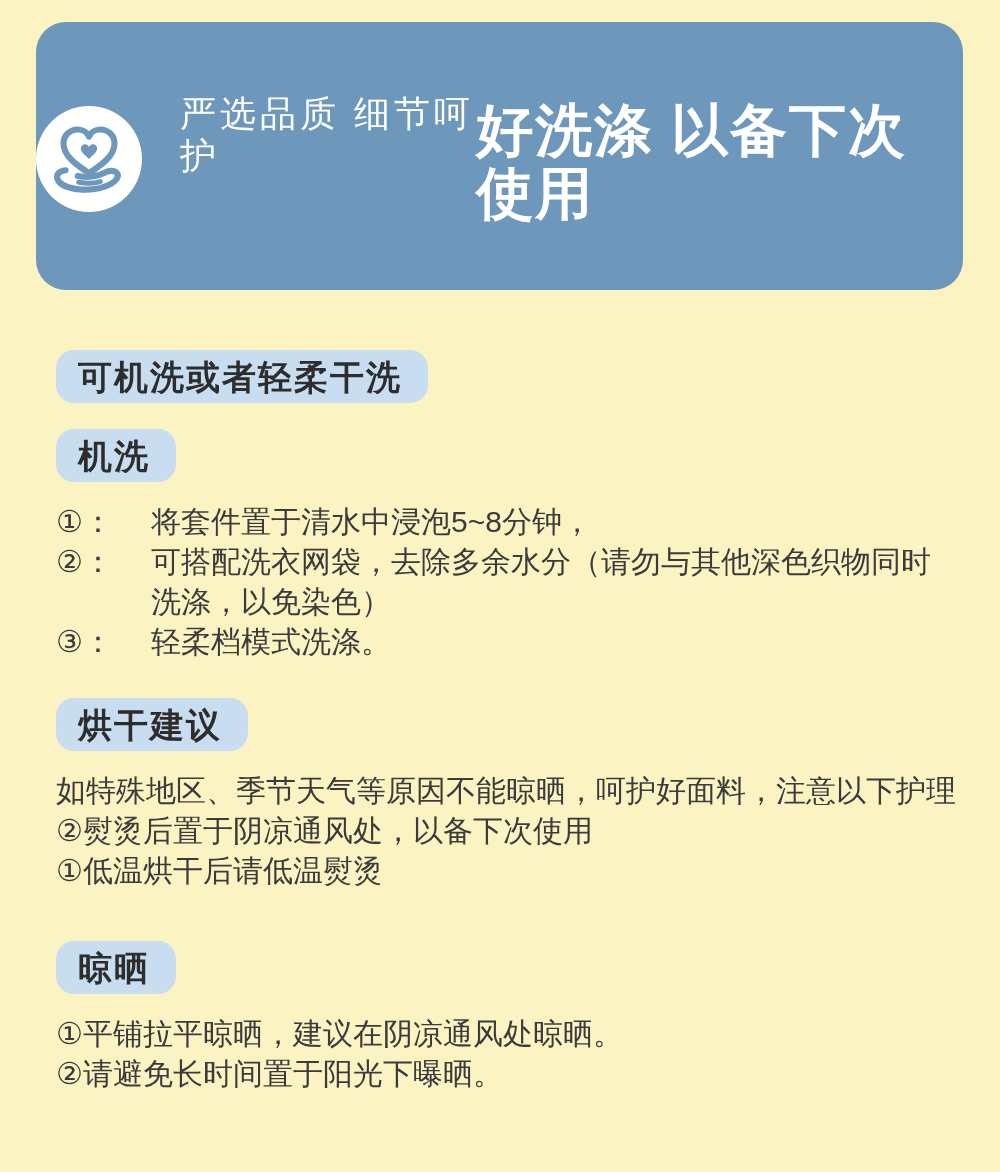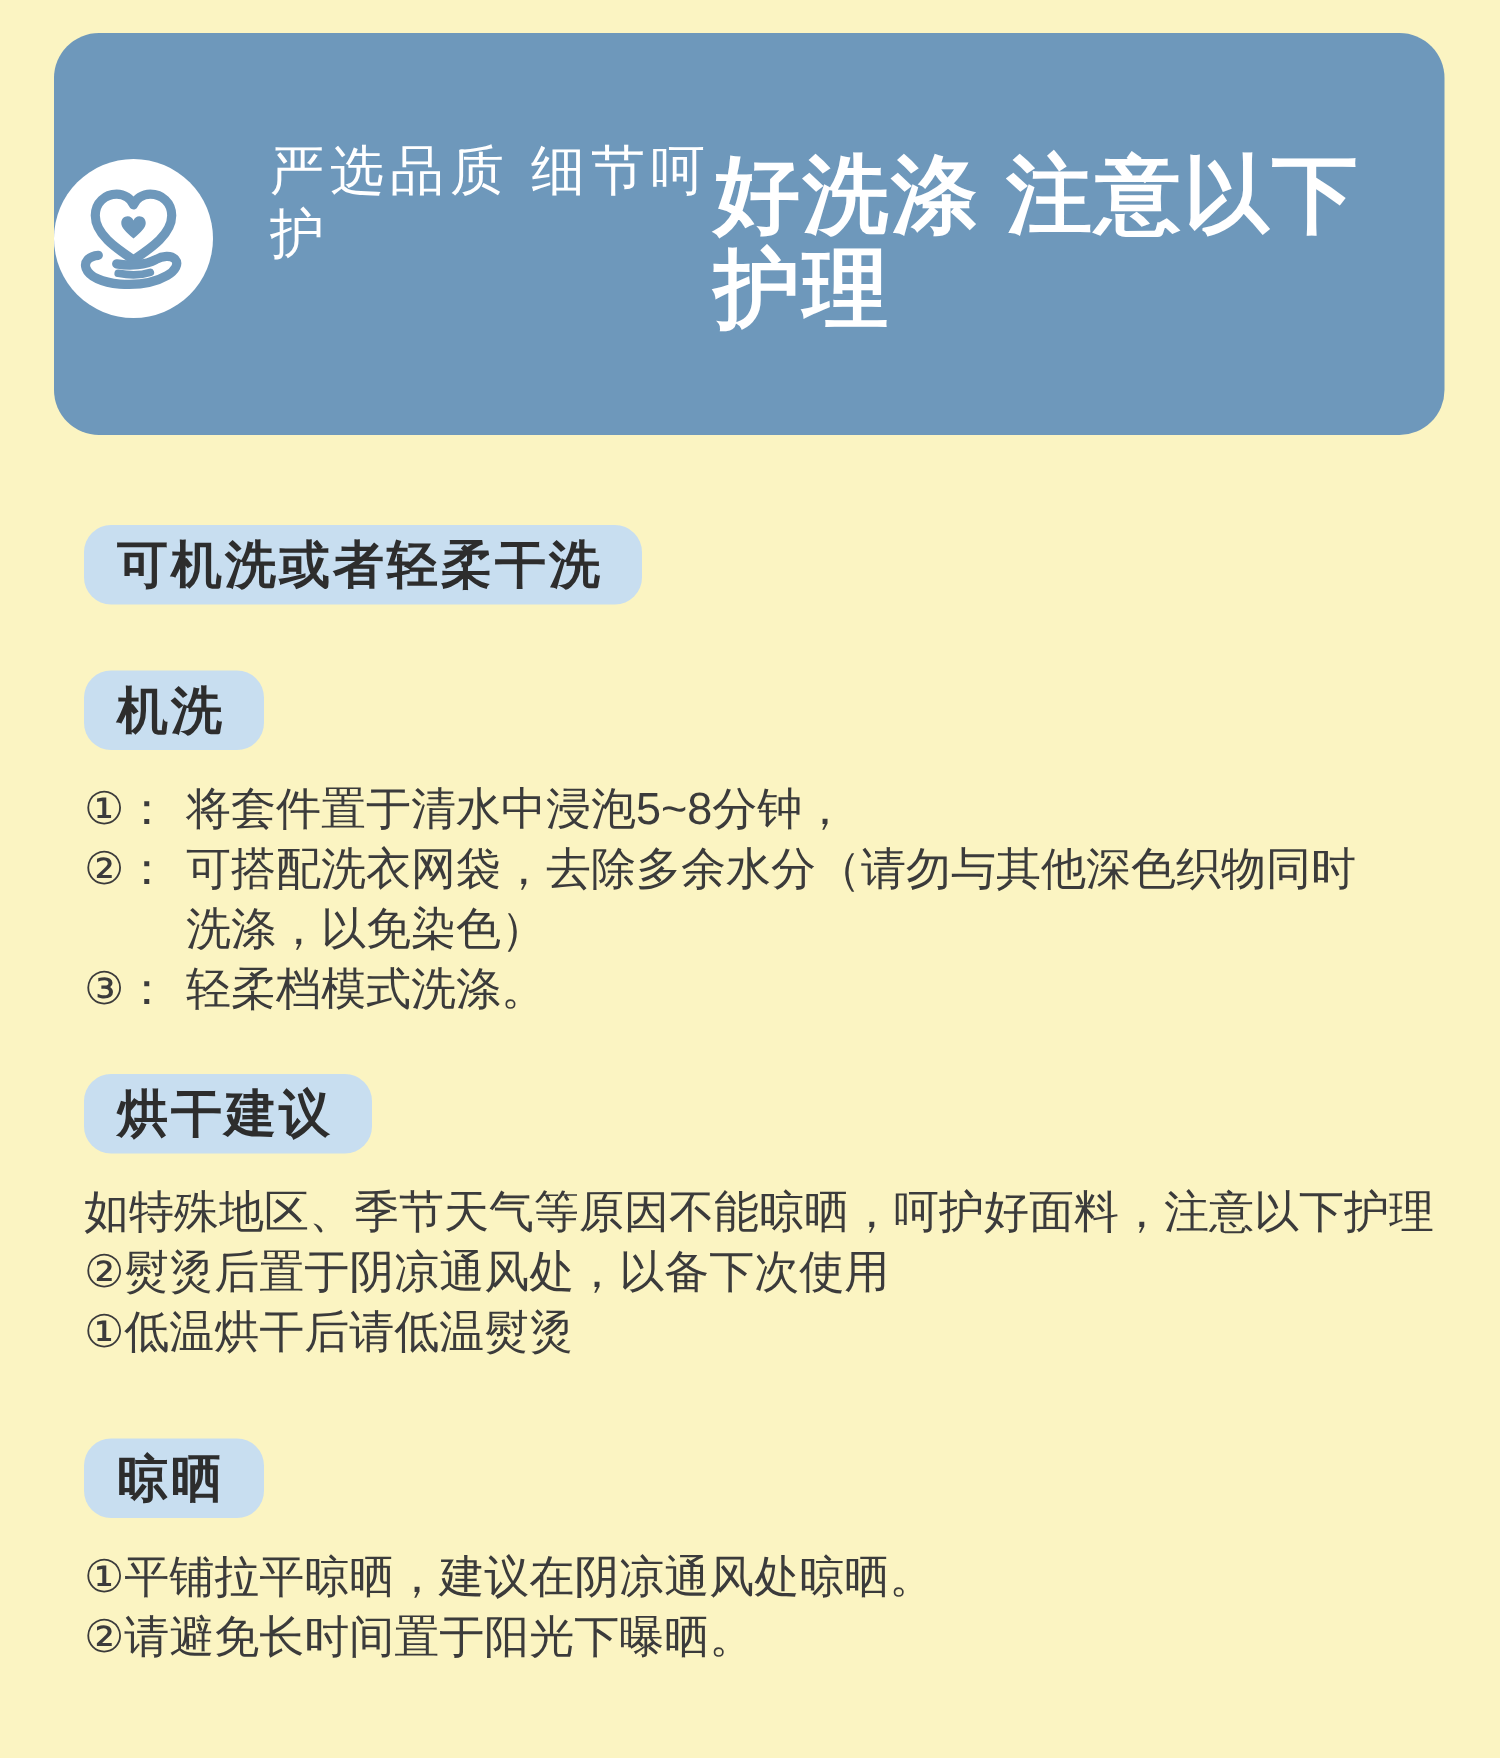--- a/index.html
+++ b/index.html
@@ -74,21 +74,21 @@
     background: #C8DEF0;
     color: #2D2D2D;
     font-weight: 700;
     font-size: 34px;
     line-height: 1;
     letter-spacing: 2px;
     padding: 10px 26px 9px 22px;
     border-radius: 18px;
   }
   .pill-intro   { margin-top: 44px; }
-  .pill-machine { margin-top: 44px; }
+  .pill-machine { margin-top: 26px; }
   .pill-drying  { margin-top: 36px; }
   .pill-airdry  { margin-top: 50px; }
 
   .steps {
     margin: 20px 0 0 0;
     padding: 0;
     list-style: none;
   }
   .step {
     display: flex;
@@ -97,20 +97,21 @@
     font-size: 30px;
     line-height: 40px;
   }
   .step-marker {
     flex: 0 0 68px;
     white-space: nowrap;
   }
   .step-text {
     flex: 0 1 auto;
     max-width: 800px;
+    margin-left: 27px;
   }
 
   .para {
     margin: 20px 0 0 0;
     color: #3B3B3B;
     font-size: 30px;
     line-height: 40px;
   }
   .text-line {
     margin: 0;
@@ -128,21 +129,21 @@
   <div class="banner-inner">
     <svg class="banner-icon" viewBox="0 0 104 104" aria-hidden="true">
       <circle cx="52" cy="52" r="52" fill="#FFFFFF"></circle>
       <path d="M52,66 C40,58 27,49 27,37 C27,28.5 33.5,23 41,23 C46,23 50.5,26 52,30 C53.5,26 58,23 63,23 C70.5,23 77,28.5 77,37 C77,49 64,58 52,66 Z" fill="none" stroke="#6E98BB" stroke-width="6" stroke-linejoin="round" stroke-linecap="round"></path>
       <path d="M52,52 C47,47.5 44,45 44,41.8 C44,39.3 45.9,37.5 48.2,37.5 C49.9,37.5 51.4,38.7 52,40.3 C52.6,38.7 54.1,37.5 55.8,37.5 C58.1,37.5 60,39.3 60,41.8 C60,45 57,47.5 52,52 Z" fill="#6E98BB"></path>
       <path d="M29,63 C22.5,63.5 19.5,67.5 21,71.5 C23,77 31.5,80.8 43,81.8 C56,82.8 67,80.2 74,76.2 C79.5,73 81.8,68.5 79.2,65.6 C76.6,62.8 71,63.2 66.5,65.8 C60,69.3 50,70.2 41,68.6" fill="none" stroke="#6E98BB" stroke-width="6" stroke-linejoin="round" stroke-linecap="round"></path>
       <path d="M42,74.8 C50,76.3 58,75.8 63,74.2" fill="none" stroke="#6E98BB" stroke-width="5" stroke-linecap="round"></path>
     </svg>
     <div class="banner-text">
       <div class="banner-subtitle">严选品质 细节呵护</div>
-      <div class="banner-title">好洗涤 注意以下护理</div>
+      <div class="banner-title">好洗涤 以备下次使用</div>
     </div>
   </div>
 </div>
 
 <div class="content">
 
   <div><span class="pill pill-intro">可机洗或者轻柔干洗</span></div>
 
   <div><span class="pill pill-machine">机洗</span></div>
   <ul class="steps">

